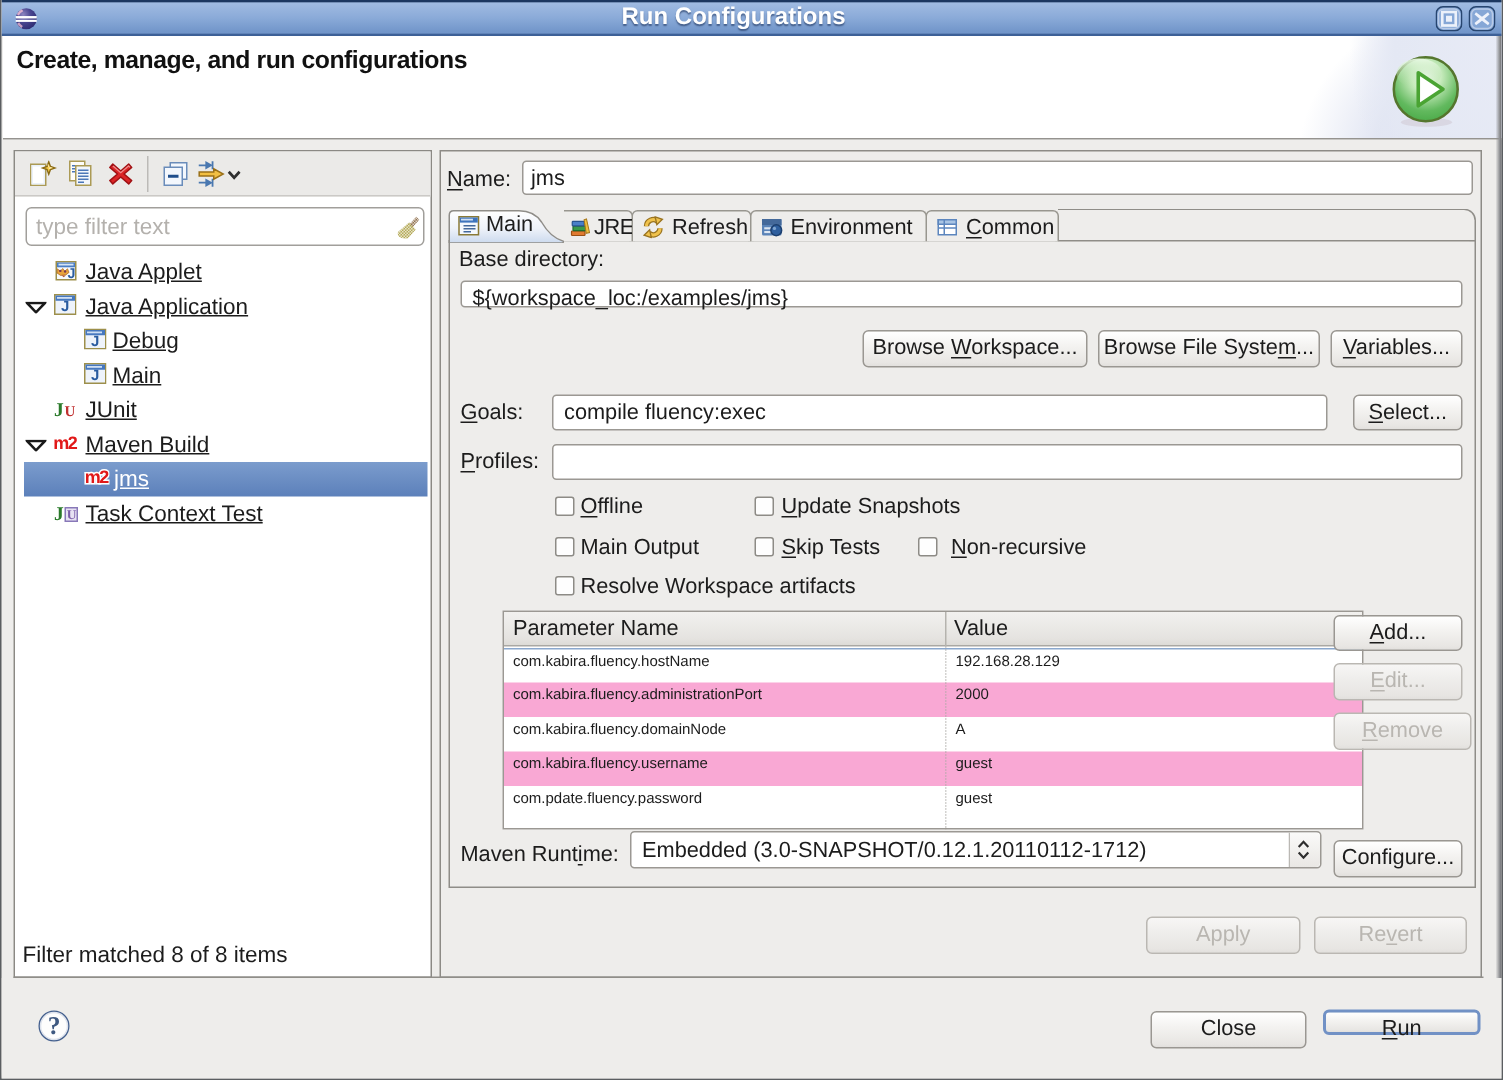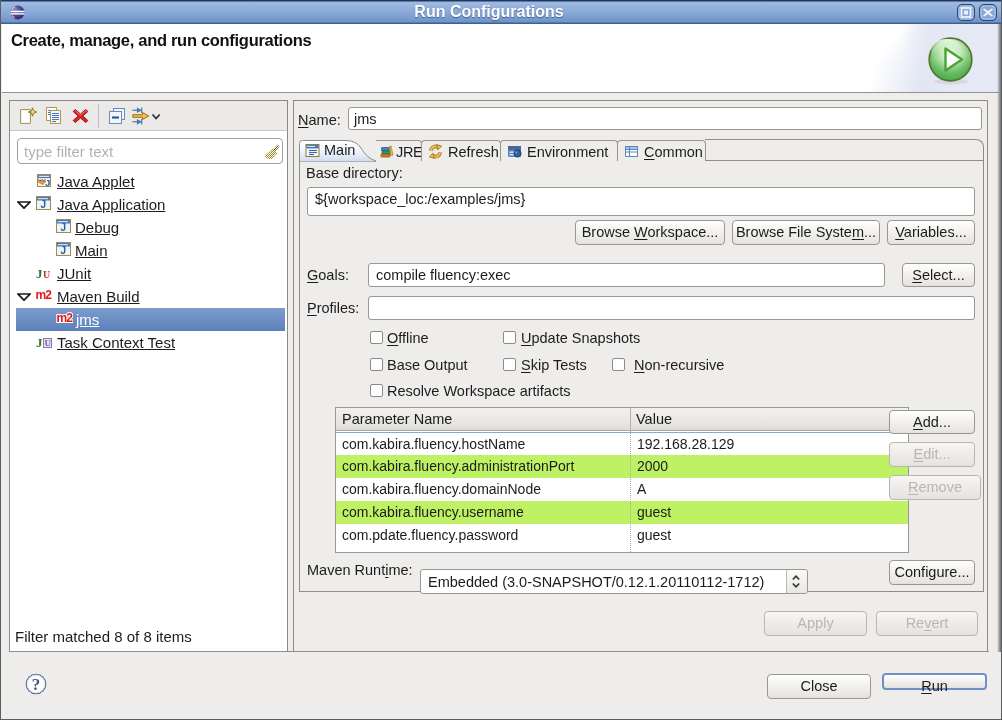--- a/index.html
+++ b/index.html
@@ -109,22 +109,22 @@
 .cb { position:absolute; width:13px; height:13px; background:#fefefe; border:1px solid #8d8b86; border-radius:2px; }
 .cblbl { position:absolute; font-size:14.5px; }
 
 
 #ptable { left:13px; top:306px; width:574px; height:146px; background:#fff; border:1px solid #9b9893;margin-left:28px; }
 #ptable .hdr { position:absolute; left:0; top:0; width:572px; height:23px;
   background:linear-gradient(#f2f1ef, #e5e3e0 80%, #dddbd7); border-bottom:1px solid #aaa8a3; font-size:14.5px; }
 #ptable .hdr .c1 { position:absolute; left:6px; top:3px; }
 #ptable .hdr .c2 { position:absolute; left:300px; top:3px; }
 #ptable .hdrdiv { position:absolute; left:294px; top:0; width:1px; height:23px; background:#b5b3ae; }
-#ptable .row { position:absolute; left:0; width:572px; height:23px; font-size:14px; }
-#ptable .row.alt { background:#bef264; }
+#ptable .row { position:absolute; left:0; width:572px; height:23px; font-size:10px; }
+#ptable .row.alt { background:#f9a8d4; }
 #ptable .row .c1 { position:absolute; left:6px; top:3px; }
 #ptable .row .c2 { position:absolute; left:301px; top:3px; }
 #ptable .coldiv { position:absolute; left:294px; top:23px; width:1px; height:122px;
   background-image:linear-gradient(#a9a7a2 50%, rgba(0,0,0,0) 50%); background-size:1px 2px; }
 
 
 #sep651 { left:8px; top:651px; width:980px; height:1px; background:#908e89; }
 #bottombar { left:0; top:652px; width:1002px; height:68px; background:#eeedeb; }
 </style>
 </head>
@@ -378,42 +378,42 @@
     <rect x="2.3" y="2.8" width="8" height="1.2" fill="#cfe0f4"></rect>
     <g stroke="#44699c" stroke-width="1.1">
         <path d="M4 7.5 h8"></path>
         <path d="M4 9.5 h8"></path>
         <path d="M4 11.5 h5"></path>
       </g>
   </svg>
   <div class="abs" style="left:30px;top:41px;font-size:14.5px">Main</div>
 
   <div class="abs" style="left:12px;top:64px">Base directory:</div>
-  <div class="field" style="left:13px;top:86px;width:668px;height:29px">
+  <div class="field" style="left:13px;top:86px;width:668px;height:18px">
       <span>${workspace_loc:/examples/jms}</span>
     </div>
   <div class="btn" style="left:438px;top:119px;width:148px"><span>Browse File Syste<u>m</u>...</span></div>
   <div class="btn" style="left:281px;top:119px;width:150px"><span>Browse <u>W</u>orkspace...</span></div>
   <div class="btn" style="left:593px;top:119px;width:88px"><span><u>V</u>ariables...</span></div>
 
   <div class="abs" style="left:13px;top:166px"><u>G</u>oals:</div>
   <div class="field" style="left:74px;top:162px;width:517px;height:24px">
       <span>compile fluency:exec</span>
     </div>
   <div class="btn" style="left:608px;top:162px;width:73px;height:24px"><span><u>S</u>elect...</span></div>
 
   <div class="abs" style="left:13px;top:199px"><u>P</u>rofiles:</div>
   <div class="field" style="left:74px;top:195px;width:607px;height:24px"></div>
 
   <div class="cb" style="left:76px;top:230px"></div>
     <div class="cblbl" style="left:93px;top:229px"><u>O</u>ffline</div>
   <div class="cb" style="left:209px;top:230px"></div>
     <div class="cblbl" style="left:227px;top:229px"><u>U</u>pdate Snapshots</div>
   <div class="cb" style="left:76px;top:257px"></div>
-    <div class="cblbl" style="left:93px;top:256px">Base Output</div>
+    <div class="cblbl" style="left:93px;top:256px">Main Output</div>
   <div class="cb" style="left:209px;top:257px"></div>
     <div class="cblbl" style="left:227px;top:256px"><u>S</u>kip Tests</div>
   <div class="cb" style="left:318px;top:257px"></div>
     <div class="cblbl" style="left:340px;top:256px"><u>N</u>on-recursive</div>
   <div class="cb" style="left:76px;top:283px"></div>
     <div class="cblbl" style="left:93px;top:282px">Resolve Workspace artifacts</div>
 
   <div class="abs" id="ptable">
     <div class="hdr">
         <span class="c1">Parameter Name</span>
@@ -441,21 +441,21 @@
         <span class="c1">com.pdate.fluency.password</span>
         <span class="c2">guest</span>
       </div>
     <div class="coldiv"></div>
   </div>
   <div class="btn" style="left:595px;top:309px;width:86px;height:24px"><span><u>A</u>dd...</span></div>
   <div class="btn dis" style="left:595px;top:341px;width:86px;height:25px"><span><u>E</u>dit...</span></div>
   <div class="btn dis" style="left:595px;top:374px;width:92px;height:25px"><span><u>R</u>emove</span></div>
 
   <div class="abs" style="left:13px;top:461px">Maven Runt<u>i</u>me:</div>
-  <div class="field" style="left:126px;top:468px;width:388px;height:25px">
+  <div class="field" style="left:126px;top:453px;width:461px;height:25px">
     <span style="top:4px">Embedded (3.0-SNAPSHOT/0.12.1.20110112-1712)</span>
     <div style="position:absolute;right:0;top:0;width:21px;height:23px;background:linear-gradient(#fafaf9,#e9e7e4);border-left:1px solid #bab8b4;border-radius:0 3px 3px 0"></div>
     <svg style="position:absolute;right:7px;top:5px" width="8" height="13" viewBox="0 0 8 13">
       <path d="M0.8 4.6 L4 1.2 L7.2 4.6" fill="none" stroke="#2e2e2e" stroke-width="1.5"></path>
       <path d="M0.8 8.4 L4 11.8 L7.2 8.4" fill="none" stroke="#2e2e2e" stroke-width="1.5"></path>
     </svg>
   </div>
   <div class="btn" style="left:595px;top:459px;width:86px;height:25px"><span>Configure...</span></div>
 
   <div class="btn dis" style="left:470px;top:510px;width:103px;height:25px"><span>Apply</span></div>

